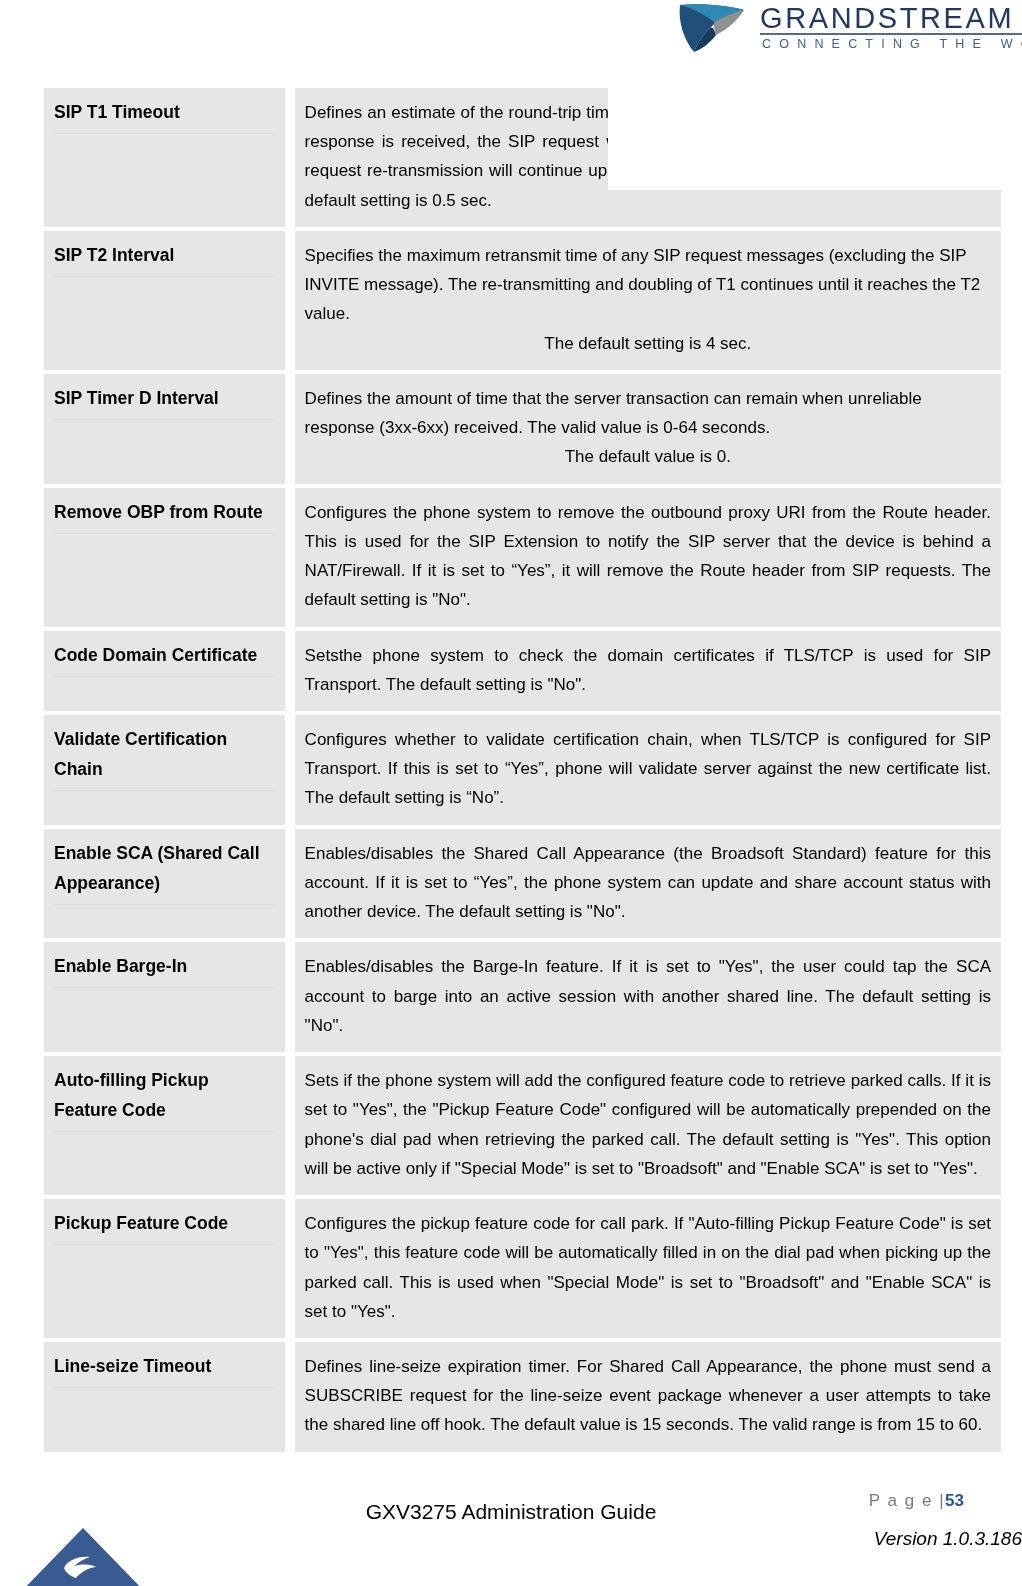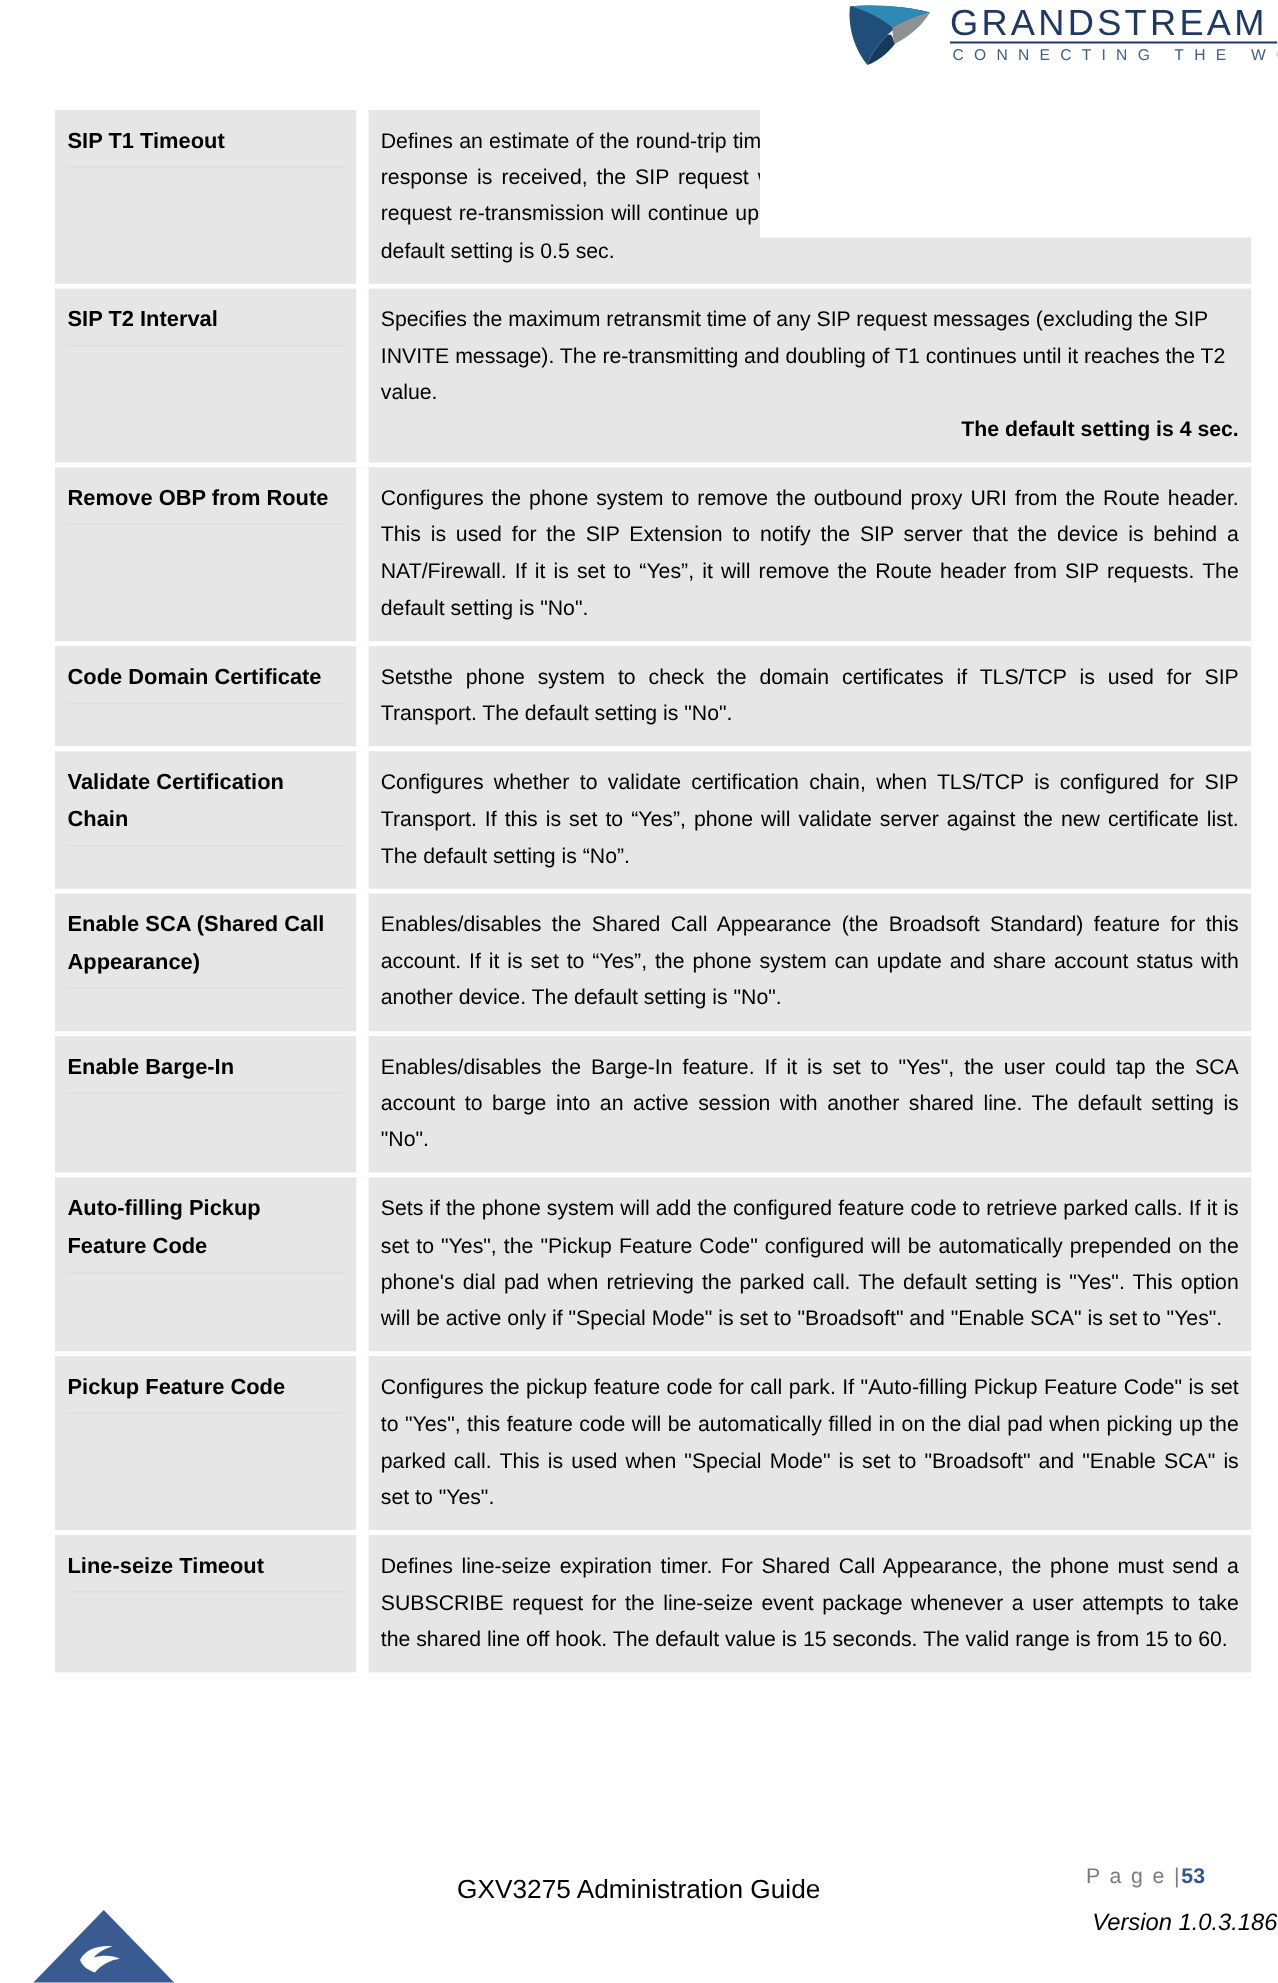--- a/index.html
+++ b/index.html
@@ -54,22 +54,21 @@
     width: 699px;
     box-sizing: border-box;
     font-size: 17px;
     text-align: justify;
     text-justify: inter-word;
   }
   #spec-table td.desc-cell p {
     margin: 0;
   }
   #spec-table td.desc-cell p.lastline {
-    text-align: right;
-    font-weight: bold;
+    text-align: center;
   }
   
   #spec-table tr.noj td.desc-cell { text-align: left; }
 
   
   .label-cell .inner-rule {
     display: block;
     border-bottom: 1px solid #dcdcdc;
     margin-top: 6px;
   }
@@ -150,20 +149,27 @@
             <p>Defines an estimate of the round-trip time of transactions between a client and server. If no response is received, the SIP request will be re-transmitted in 2*T1 and then 4*T1. The request re-transmission will continue up to the maximum amount of time define by T2.The default setting is 0.5 sec.</p>
           </td>
         </tr>
         <tr class="noj">
           <td class="label-cell"><span>SIP T2 Interval</span><span class="inner-rule"></span></td>
           <td class="desc-cell">
             <p>Specifies the maximum retransmit time of any SIP request messages (excluding the SIP INVITE message). The re-transmitting and doubling of T1 continues until it reaches the T2 value.</p>
             <p class="lastline">The default setting is 4 sec.</p>
           </td>
         </tr>
+        <tr class="noj">
+          <td class="label-cell"><span>SIP Timer D Interval</span><span class="inner-rule"></span></td>
+          <td class="desc-cell">
+            <p>Defines the amount of time that the server transaction can remain when unreliable response (3xx-6xx) received. The valid value is 0-64 seconds.</p>
+            <p class="lastline">The default value is 0.</p>
+          </td>
+        </tr>
         <tr>
           <td class="label-cell"><span>Remove OBP from Route</span><span class="inner-rule"></span></td>
           <td class="desc-cell">
             <p>Configures the phone system to remove the outbound proxy URI from the Route header. This is used for the SIP Extension to notify the SIP server that the device is behind a NAT/Firewall. If it is set to “Yes”, it will remove the Route header from SIP requests. The default setting is "No".</p>
           </td>
         </tr>
         <tr>
           <td class="label-cell"><span>Code Domain Certificate</span><span class="inner-rule"></span></td>
           <td class="desc-cell">
             <p>Setsthe phone system to check the domain certificates if TLS/TCP is used for SIP Transport. The default setting is "No".</p>

